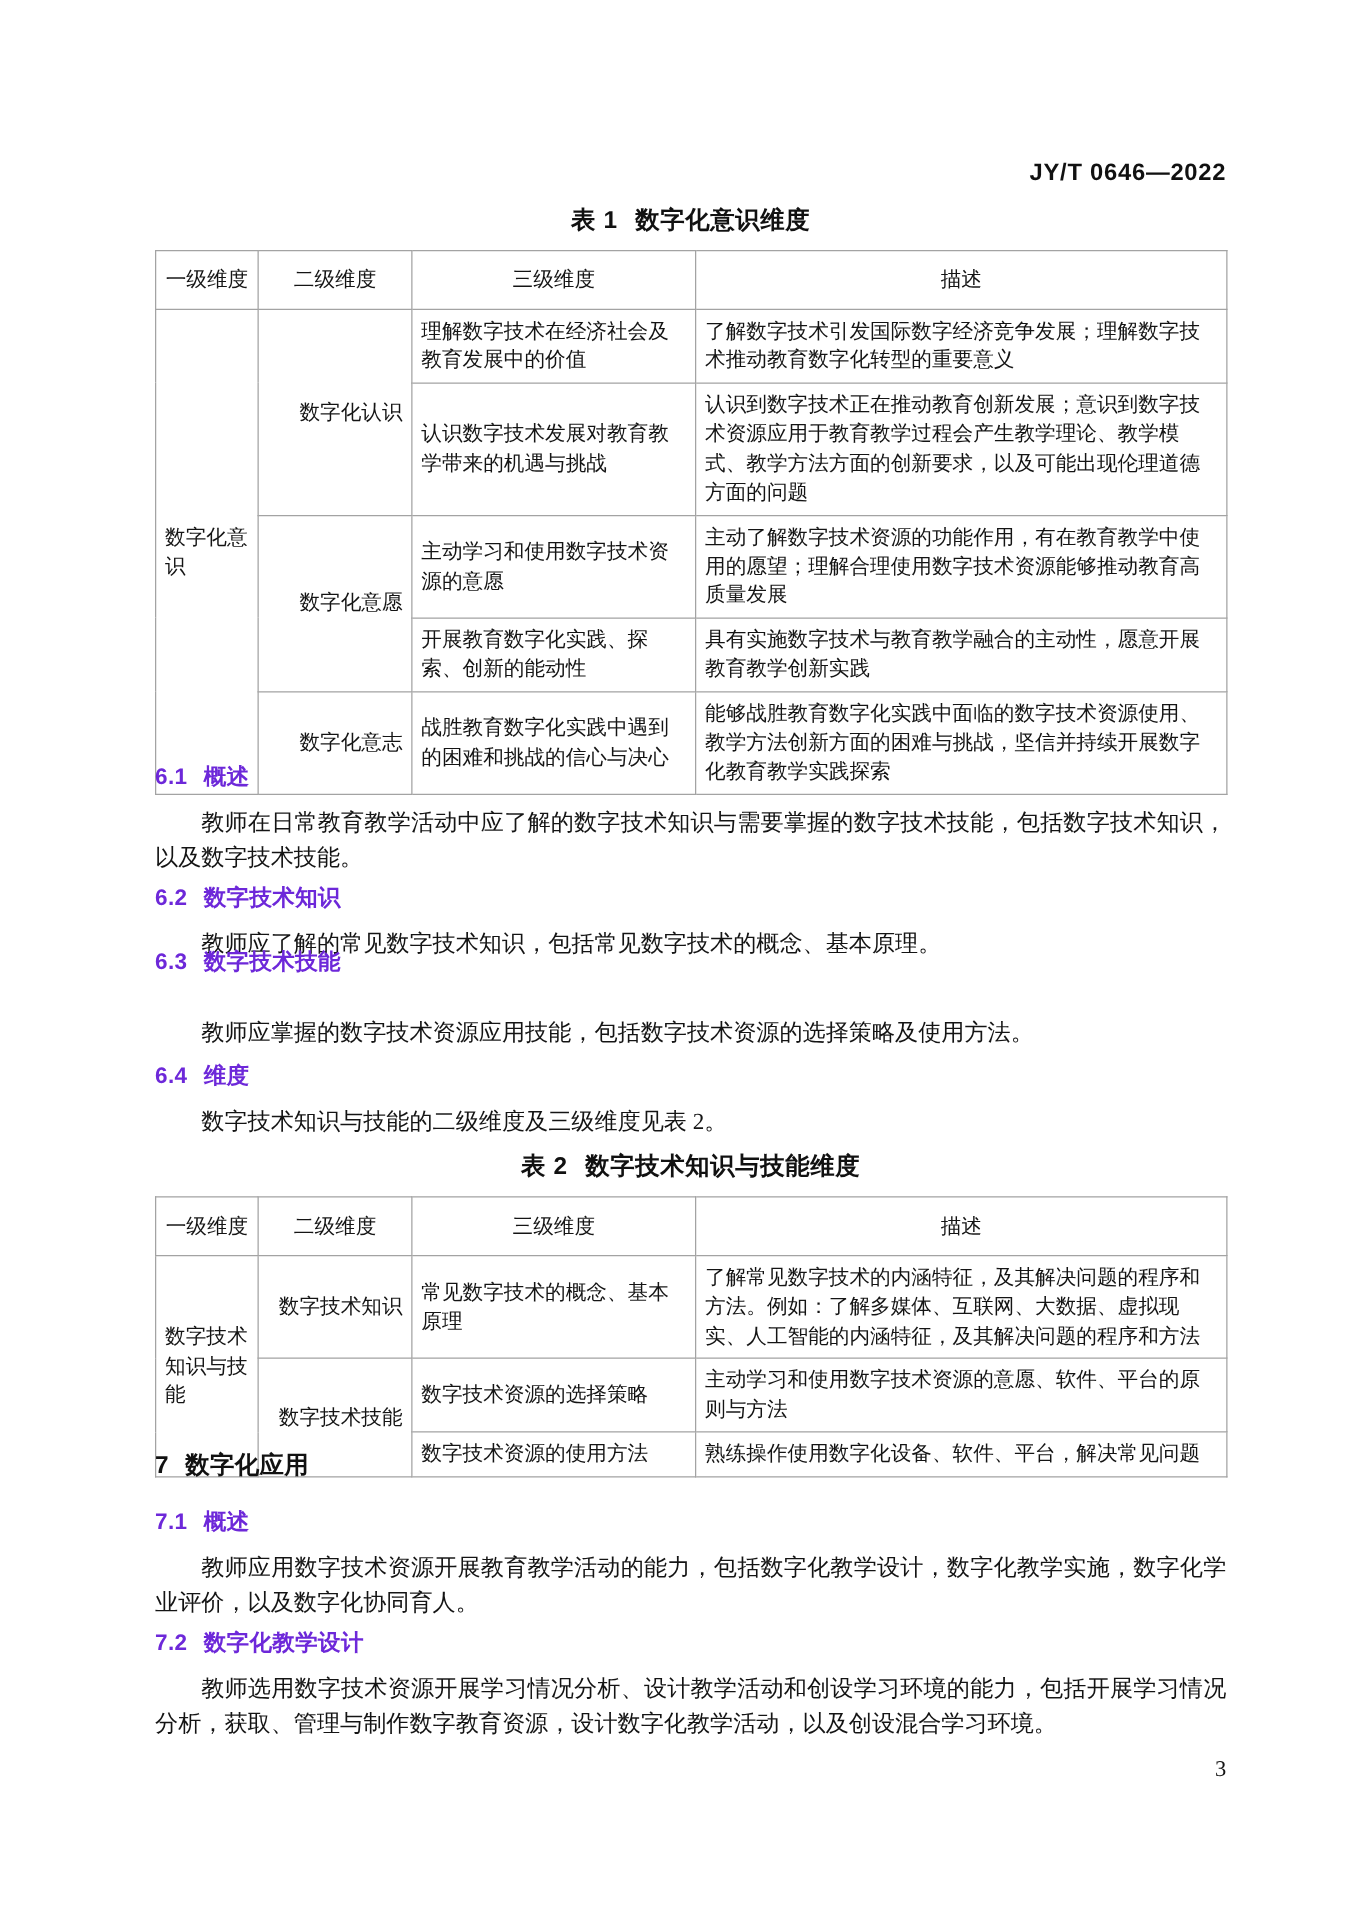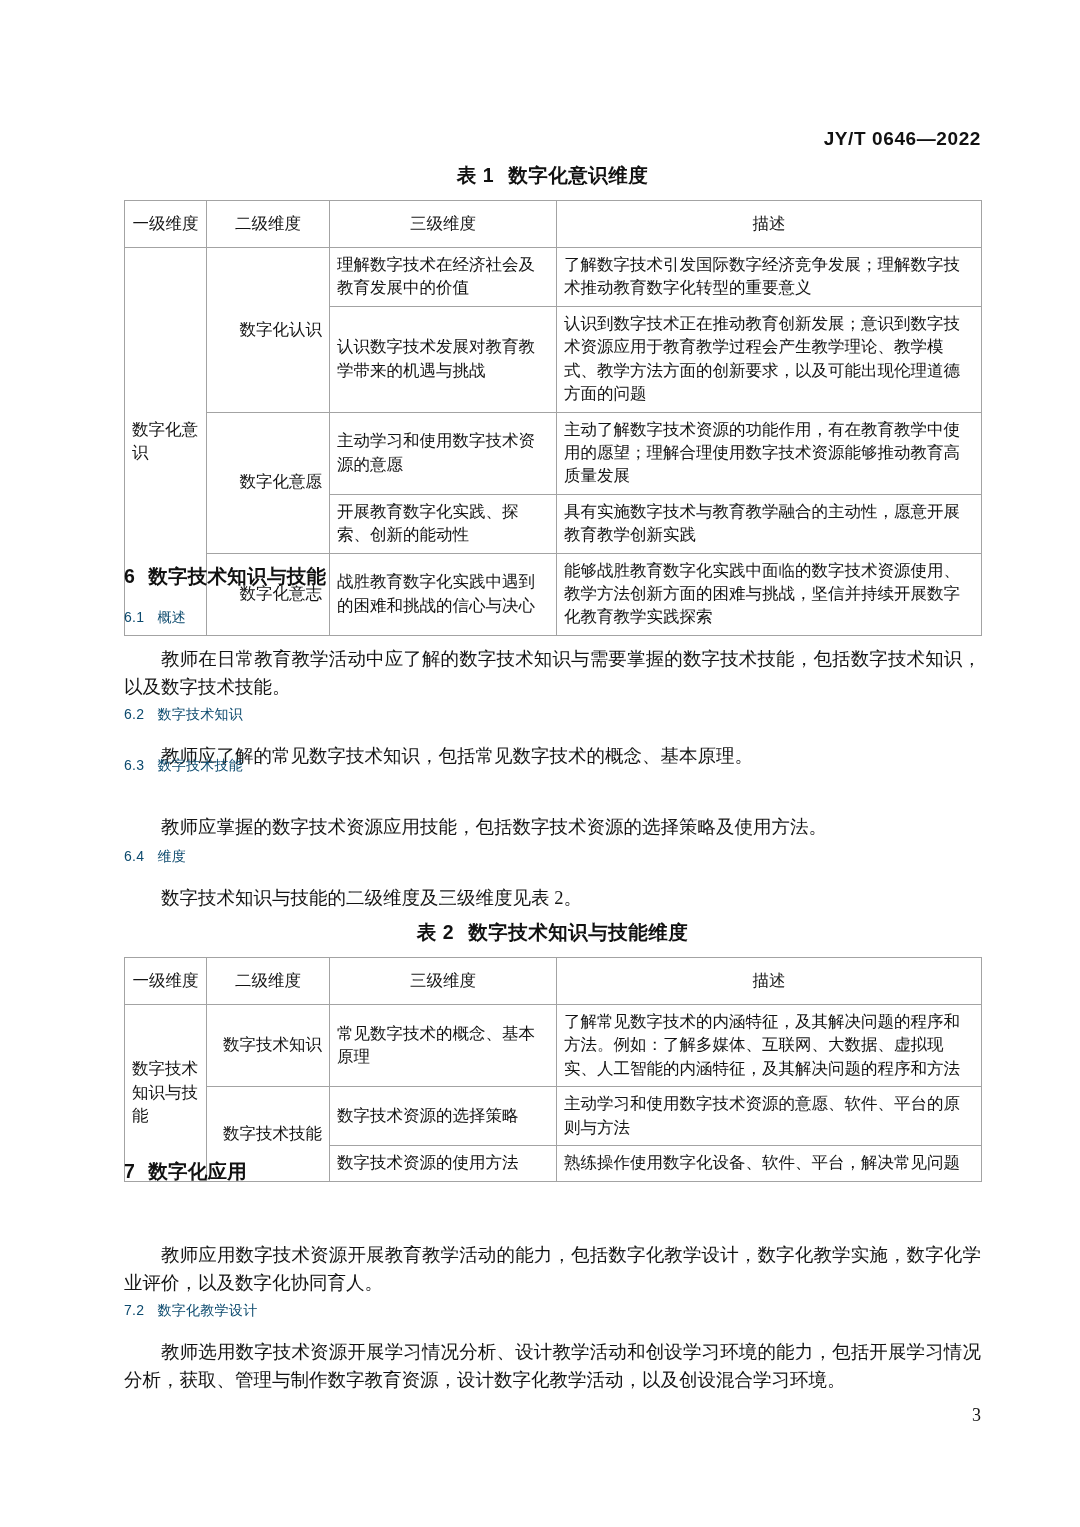--- a/index.html
+++ b/index.html
@@ -81,25 +81,25 @@
   h2.sec {
     font-family: "Liberation Sans", "DejaVu Sans", sans-serif;
     font-size: 19.5px;
     font-weight: 700;
     margin: 0;
     letter-spacing: 0.3px;
     color: #111;
   }
   h3.sub {
     font-family: "Liberation Sans", "DejaVu Sans", sans-serif;
-    font-size: 14px;
-    font-weight: 400;
+    font-size: 18px;
+    font-weight: 700;
     margin: 0;
     letter-spacing: 0.3px;
-    color: #0c4a6e;
+    color: #6d28d9;
   }
   .sec .num, .sub .num { margin-right: 13px; }
   p.para {
     font-family: "Liberation Serif", "DejaVu Serif", serif;
     font-size: 18.5px;
     line-height: 1.52;
     margin: 0;
     text-indent: 2em;
     text-align: justify;
     color: #141414;
@@ -170,23 +170,20 @@
         </tr>
         <tr>
           <td class="center">数字化意志</td>
           <td class="lvl3">战胜教育数字化实践中遇到的困难和挑战的信心与决心</td>
           <td class="desc">能够战胜教育数字化实践中面临的数字技术资源使用、教学方法创新方面的困难与挑战，坚信并持续开展数字化教育教学实践探索</td>
         </tr>
       </tbody>
     </table>
   </div>
 
-  <div class="blk" style="top:563px;">
-    <h2 class="sec"><span class="num">6</span><span>数字技术知识与技能</span></h2>
-  </div>
 
   <div class="blk" style="top:609px;">
     <h3 class="sub"><span class="num">6.1</span><span>概述</span></h3>
   </div>
   <div class="blk" style="top:645px;">
     <p class="para">教师在日常教育教学活动中应了解的数字技术知识与需要掌握的数字技术技能，包括数字技术知识，以及数字技术技能。</p>
   </div>
 
   <div class="blk" style="top:706px;">
     <h3 class="sub"><span class="num">6.2</span><span>数字技术知识</span></h3>
@@ -248,20 +245,23 @@
           <td class="desc">熟练操作使用数字化设备、软件、平台，解决常见问题</td>
         </tr>
       </tbody>
     </table>
   </div>
 
   <div class="blk" style="top:1158px;">
     <h2 class="sec"><span class="num">7</span><span>数字化应用</span></h2>
   </div>
 
+  <div class="blk" style="top:1205px;">
+    <h3 class="sub"><span class="num">7.1</span><span>概述</span></h3>
+  </div>
   <div class="blk" style="top:1241px;">
     <p class="para">教师应用数字技术资源开展教育教学活动的能力，包括数字化教学设计，数字化教学实施，数字化学业评价，以及数字化协同育人。</p>
   </div>
 
   <div class="blk" style="top:1302px;">
     <h3 class="sub"><span class="num">7.2</span><span>数字化教学设计</span></h3>
   </div>
   <div class="blk" style="top:1338px;">
     <p class="para">教师选用数字技术资源开展学习情况分析、设计教学活动和创设学习环境的能力，包括开展学习情况分析，获取、管理与制作数字教育资源，设计数字化教学活动，以及创设混合学习环境。</p>
   </div>

